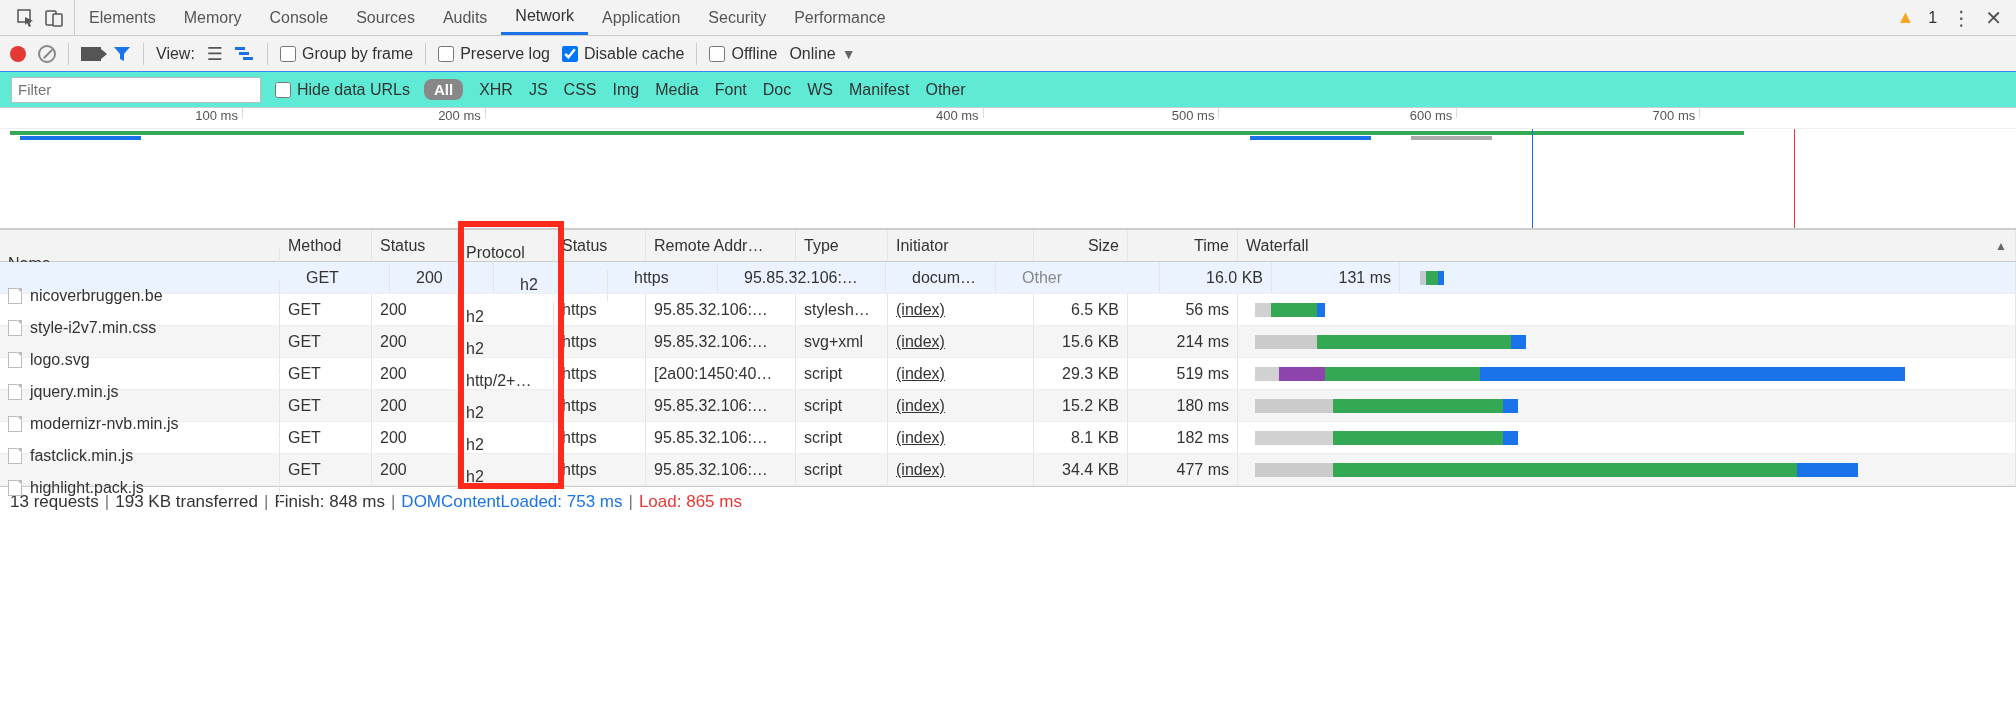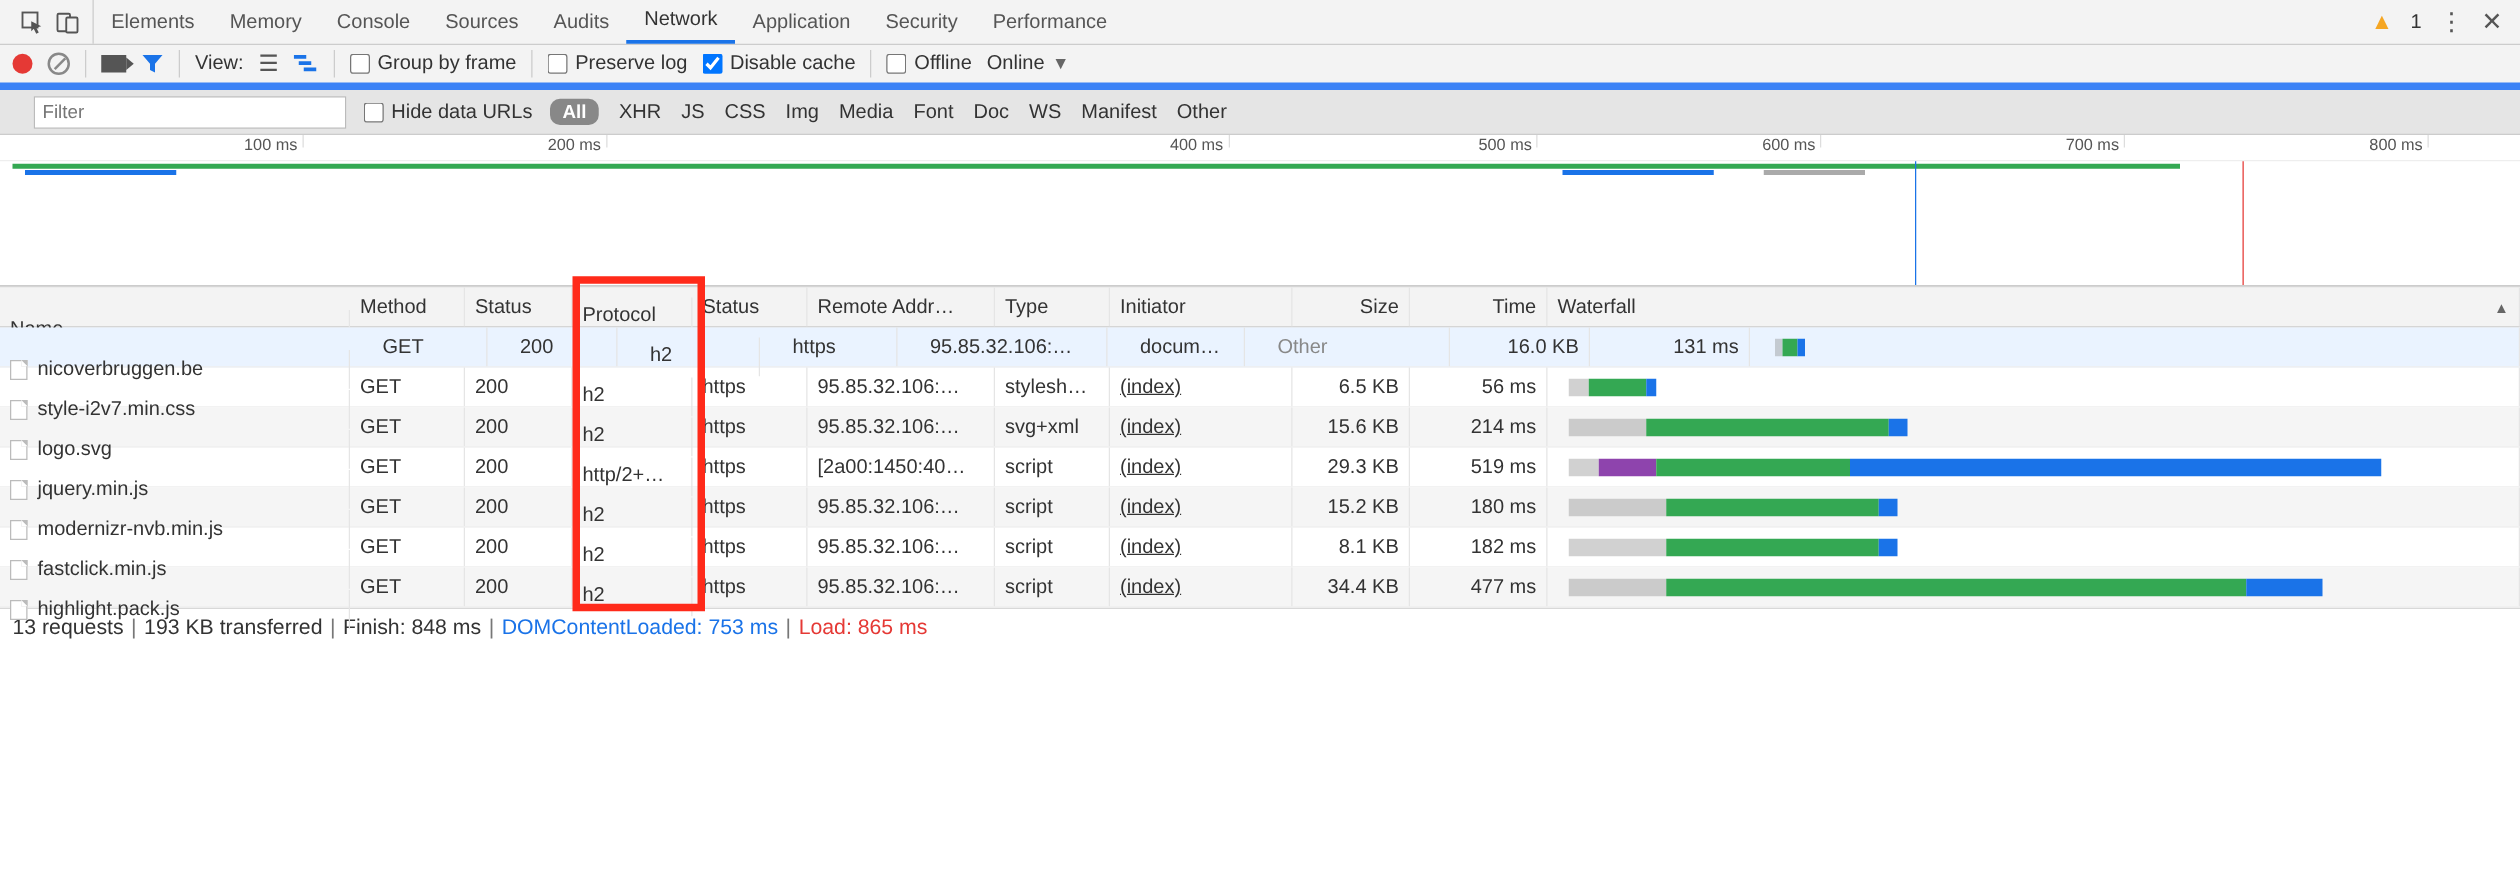--- a/index.html
+++ b/index.html
@@ -7,37 +7,37 @@
 
 
 .tabs-bar { display: flex; align-items: center; height: 36px; border-bottom: 1px solid #ccc; background: #f3f3f3; padding: 0 6px; }
 .tabs-bar .left-icons { display: flex; gap: 8px; align-items: center; padding: 0 10px; border-right: 1px solid #ccc; height: 100%; }
 .tabs-list { display: flex; height: 100%; }
 .tab { padding: 0 14px; display: flex; align-items: center; color: #555; cursor: pointer; height: 100%; }
 .tab.active { color: #333; border-bottom: 3px solid #1a73e8; padding-bottom: 0; }
 .tabs-bar .right-icons { margin-left: auto; display: flex; align-items: center; gap: 14px; padding-right: 8px; }
 
 
-.toolbar { display: flex; align-items: center; height: 36px; border-bottom: 6px solid #3b82f6; background: #f3f3f3; padding: 0 10px; gap: 12px; }
+.toolbar { display: flex; align-items: center; height: 36px; border-bottom: 1px solid #3b82f6; background: #f3f3f3; padding: 0 10px; gap: 12px; }
 .divider-v { width: 1px; height: 22px; background: #ccc; }
 .rec-dot { width: 16px; height: 16px; border-radius: 50%; background: #e53935; }
 .nosign { width: 18px; height: 18px; border: 2px solid #888; border-radius: 50%; position: relative; }
 .nosign::after { content: ""; position: absolute; left: 2px; top: 6px; width: 12px; height: 2px; background: #888; transform: rotate(-45deg); }
 .cam-icon { width: 20px; height: 14px; background: #555; position: relative; }
 .cam-icon::after { content:""; position:absolute; right:-6px; top:2px; border-left:6px solid #555; border-top:5px solid transparent; border-bottom:5px solid transparent; }
 .filter-icon { color: #1a73e8; font-size: 18px; }
 .view-label { color: #333; }
 .large-icons { color: #1a73e8; font-size: 18px; }
 .list-icons { color: #555; font-size: 18px; }
 .chk { display: inline-flex; align-items: center; gap: 6px; }
 .chk input { width: 16px; height: 16px; }
 .dropdown-arrow { color: #666; font-size: 14px; margin-left: 6px; }
 
 
-.filter-bar { display: flex; align-items: center; height: 36px; border-bottom: 1px solid #ccc; background: #e5e5e5; padding: 0 27px; gap: 14px; }
+.filter-bar { display: flex; align-items: center; height: 36px; border-bottom: 1px solid #ccc; background: #5eead4; padding: 0 11px; gap: 14px; }
 .filter-input { width: 250px; height: 26px; border: 1px solid #bbb; padding: 0 6px; font-size: 15px; }
 .pill { background: #888; color: #fff; border-radius: 8px; padding: 2px 10px; font-size: 15px; font-weight: bold; }
 .filter-type { color: #333; cursor: pointer; }
 
 
 .timeline { border-bottom: 1px solid #ccc; background: #fff; position: relative; }
 .ruler { display: flex; height: 20px; font-size: 13px; color: #555; position: relative; }
 .ruler-tick { position: absolute; top: 0; text-align: right; padding-right: 4px; border-right: 1px solid #ddd; height: 10px; }
 .overview { height: 100px; position: relative; border-top: 1px solid #eee; }
 .ov-bar { position: absolute; height: 4px; top: 2px; }
@@ -190,24 +190,23 @@
       <span class="filter-type">Manifest</span>
       <span class="filter-type">Other</span>
     </div>
 </div>
 
 <div class="timeline">
   <div class="ruler" id="ruler">
       <div class="ruler-tick" style="left: 0px; width: 12.0482%;">100 ms</div>
       <div class="ruler-tick" style="left: 0px; width: 24.0964%;">200 ms</div>
       <div class="ruler-tick" style="left: 0px; width: 48.1928%; margin-left: 12px;">400 ms</div>
-      <div class="ruler-tick" style="left: 16px; width: 60.241%;">500 ms</div>
+      <div class="ruler-tick" style="left: 5px; width: 60.241%;">500 ms</div>
       <div class="ruler-tick" style="left: 0px; width: 72.2892%;">600 ms</div>
       <div class="ruler-tick" style="left: 0px; width: 84.3373%;">700 ms</div>
-      <div class="ruler-tick" style="left: 0px; width: 96.3855%;">800 ms</div>
     </div>
   <div class="overview">
     <div class="ov-bar" style="left:0.5%;width:86%;background:#34a853;"></div>
     <div class="ov-bar" style="left:1%;width:6%;background:#1a73e8;top:7px;"></div>
     <div class="ov-bar" style="left:62%;width:6%;background:#1a73e8;top:7px;"></div>
     <div class="ov-bar" style="left:70%;width:4%;background:#aaa;top:7px;"></div>
     <div class="ov-marker" style="left:76%;background:#1a73e8;"></div>
     <div class="ov-marker" style="left:89%;background:#e53935;"></div>
   </div>
 </div>

